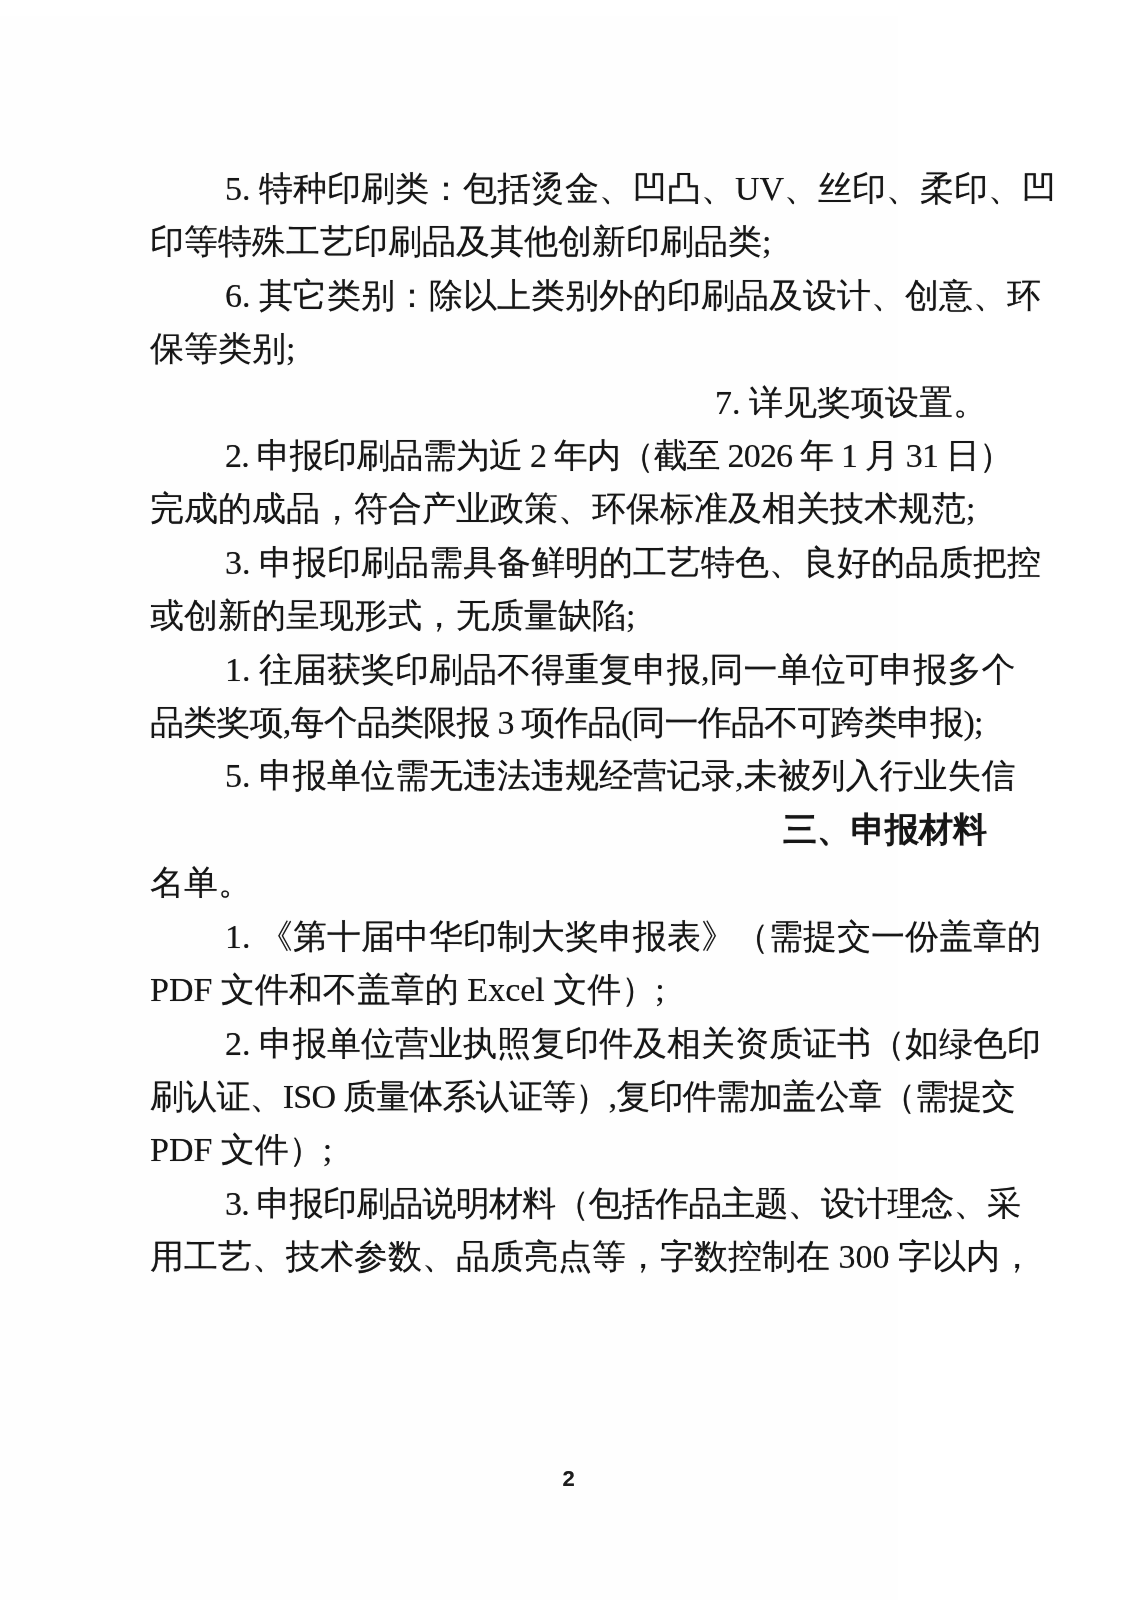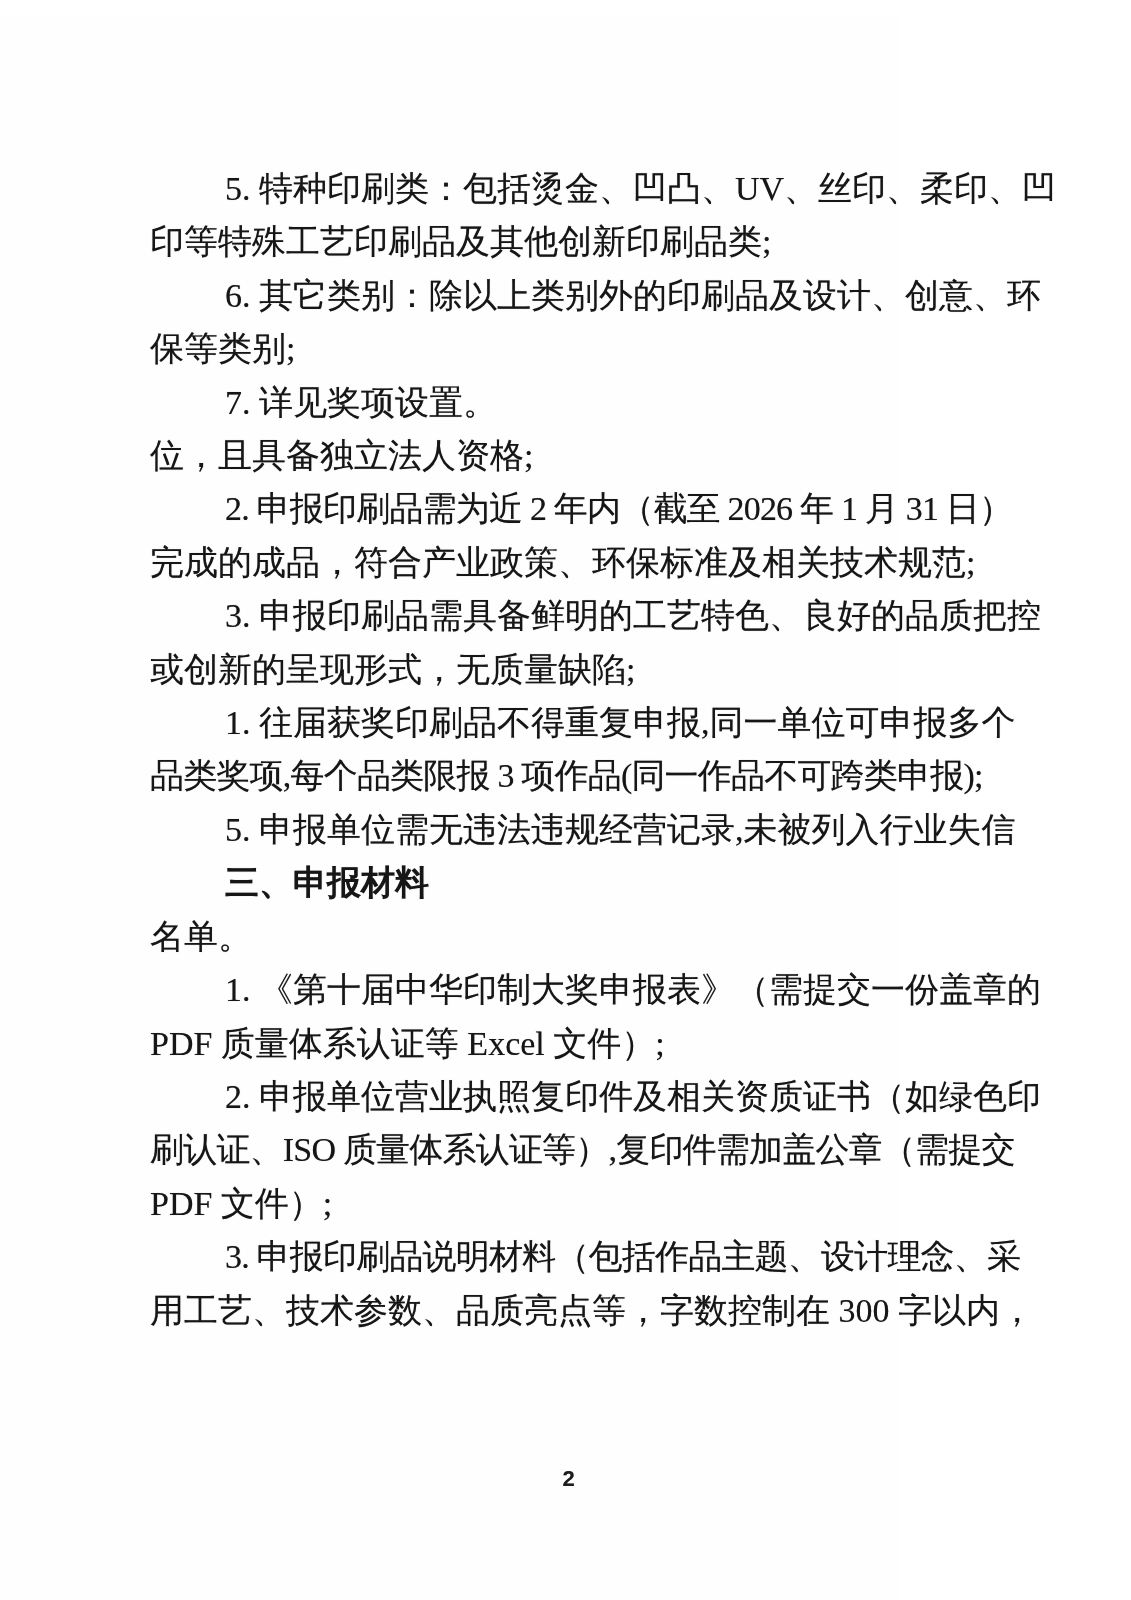--- a/index.html
+++ b/index.html
@@ -34,20 +34,21 @@
     white-space: nowrap;
     text-shadow: 0 0 0.7px rgba(25,25,25,0.55);
   }
   .line.full {
     text-align: justify;
     text-align-last: justify;
     text-justify: inter-character;
   }
   .line.indent {
     text-indent: 75px;
+    text-align: right;
   }
   .line.compact {
     letter-spacing: -0.8px;
   }
   .line.heading {
     font-weight: 600;
   }
   .page-number {
     position: absolute;
     left: 150px;
@@ -64,32 +65,31 @@
 </head>
 <body>
 
 <main class="page">
   <section class="text-block">
       <div class="line indent full">5. 特种印刷类：包括烫金、凹凸、UV、丝印、柔印、凹</div>
       <div class="line">印等特殊工艺印刷品及其他创新印刷品类;</div>
       <div class="line indent full">6. 其它类别：除以上类别外的印刷品及设计、创意、环</div>
       <div class="line">保等类别;</div>
       <div class="line indent">7. 详见奖项设置。</div>
-      <div class="line">位，且具备独立法人资格;</div>
       <div class="line indent compact">2. 申报印刷品需为近 2 年内（截至 2026 年 1 月 31 日）</div>
       <div class="line">完成的成品，符合产业政策、环保标准及相关技术规范;</div>
       <div class="line indent full">3. 申报印刷品需具备鲜明的工艺特色、良好的品质把控</div>
       <div class="line">或创新的呈现形式，无质量缺陷;</div>
       <div class="line indent full">1. 往届获奖印刷品不得重复申报,同一单位可申报多个</div>
       <div class="line compact">品类奖项,每个品类限报 3 项作品(同一作品不可跨类申报);</div>
       <div class="line indent full">5. 申报单位需无违法违规经营记录,未被列入行业失信</div>
       <div class="line indent heading">三、申报材料</div>
       <div class="line">名单。</div>
       <div class="line indent full">1. 《第十届中华印制大奖申报表》（需提交一份盖章的</div>
-      <div class="line">PDF 质量体系认证等 Excel 文件）;</div>
+      <div class="line">PDF 文件和不盖章的 Excel 文件）;</div>
       <div class="line indent full">2. 申报单位营业执照复印件及相关资质证书（如绿色印</div>
       <div class="line compact">刷认证、ISO 质量体系认证等）,复印件需加盖公章（需提交</div>
       <div class="line">PDF 文件）;</div>
       <div class="line indent compact">3. 申报印刷品说明材料（包括作品主题、设计理念、采</div>
       <div class="line full">用工艺、技术参数、品质亮点等，字数控制在 300 字以内，</div>
     </section>
   <div class="page-number">2</div>
 </main>
 
 </body></html>

